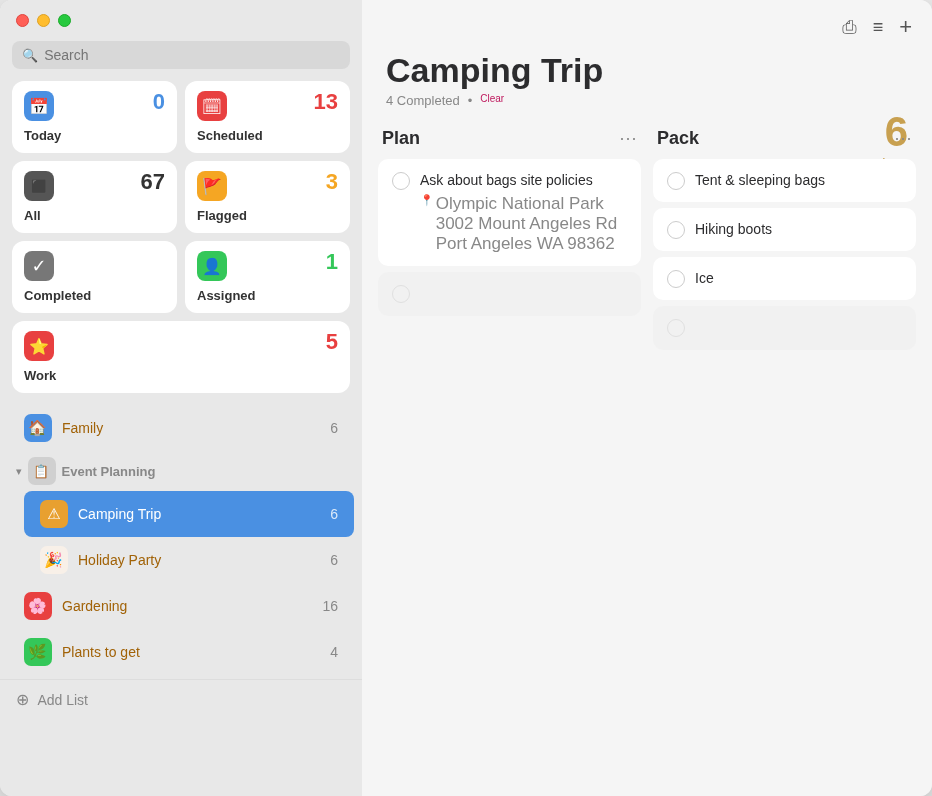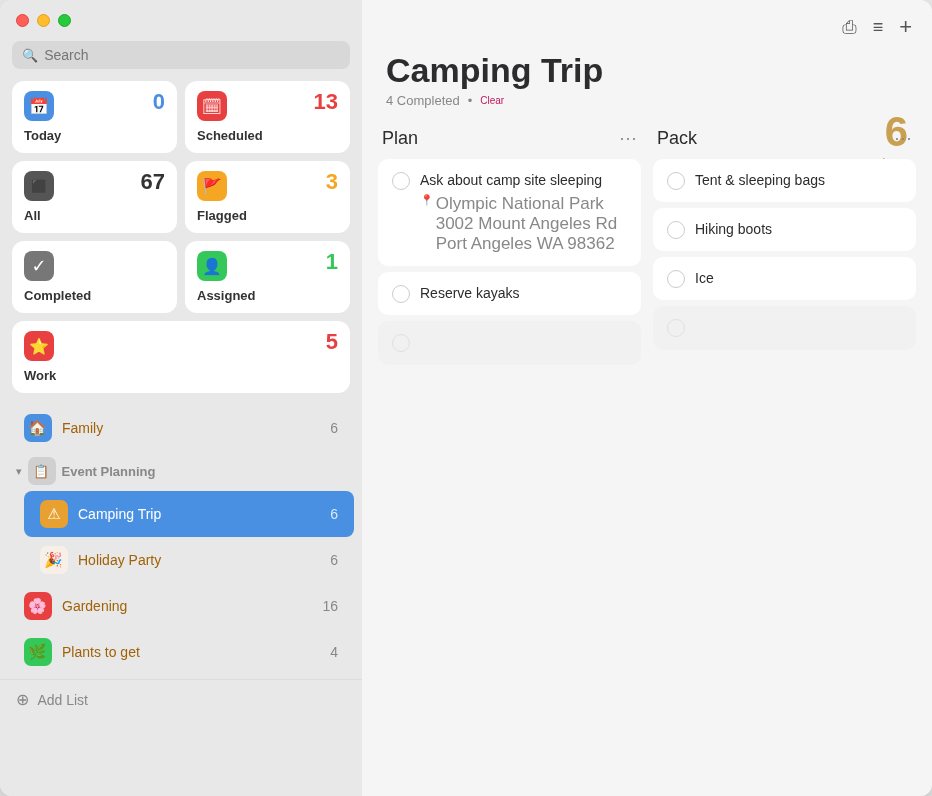--- a/index.html
+++ b/index.html
@@ -253,21 +253,21 @@
 
     .main-title {
       font-size: 34px;
       font-weight: 800;
       color: #2c2c2e;
       line-height: 1.1;
     }
 
     .main-subtitle {
       display: flex;
-      align-items: center;
+      align-items: flex-start;
       gap: 8px;
       margin-top: 4px;
       font-size: 13px;
     }
     .completed-count { color: #888; }
     .clear-btn { color: #be185d; cursor: pointer; font-size: 10px; }
 
     .big-count {
       font-size: 42px;
       font-weight: 700;
@@ -304,21 +304,21 @@
     }
 
     .column-header {
       display: flex;
       align-items: center;
       justify-content: space-between;
       padding: 4px 4px 10px;
     }
     .column-title {
       font-size: 18px;
-      font-weight: 400;
+      font-weight: 700;
       color: #2c2c2e;
     }
     .column-more {
       color: #888;
       font-size: 18px;
       cursor: pointer;
     }
 
     .task-card {
       background: white;
@@ -504,35 +504,29 @@
         <div class="column">
           <div class="column-header">
             <span class="column-title">Plan</span>
             <span class="column-more">···</span>
           </div>
 
           <div class="task-card">
             <div class="task-row">
               <div class="task-checkbox"></div>
               <div>
-                <div class="task-text">Ask about camp site sleeping</div>
+                <div class="task-text">Ask about bags site policies</div>
                 <div class="task-address">
                   <span class="task-address-icon">📍</span>
                   <span style="font-size:17px;color:#888;">Olympic National Park<br>3002 Mount Angeles Rd<br>Port Angeles WA 98362</span>
                 </div>
               </div>
             </div>
           </div>
 
-          <div class="task-card">
-            <div class="task-row">
-              <div class="task-checkbox"></div>
-              <span class="task-text">Reserve kayaks</span>
-            </div>
-          </div>
 
           <div class="task-card" style="height:44px;background:#eee;opacity:0.5;">
             <div class="task-row">
               <div class="task-checkbox"></div>
             </div>
           </div>
         </div>
 
         <div class="column">
           <div class="column-header">

